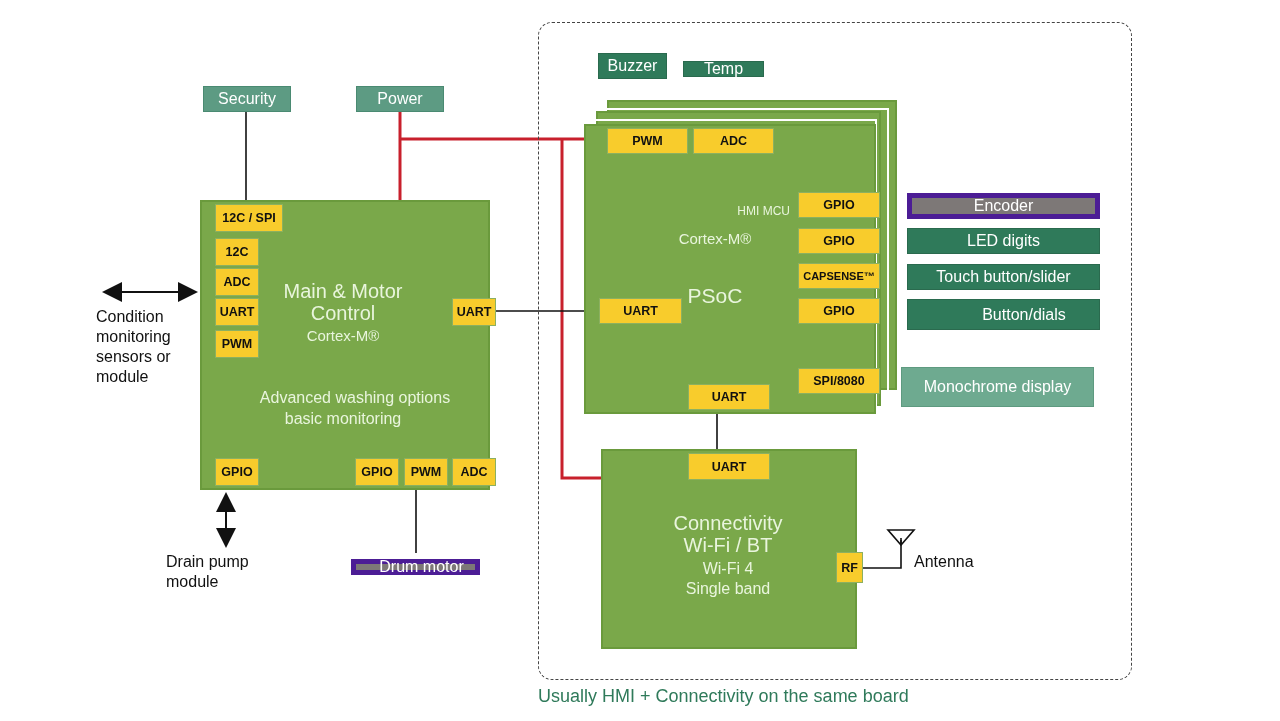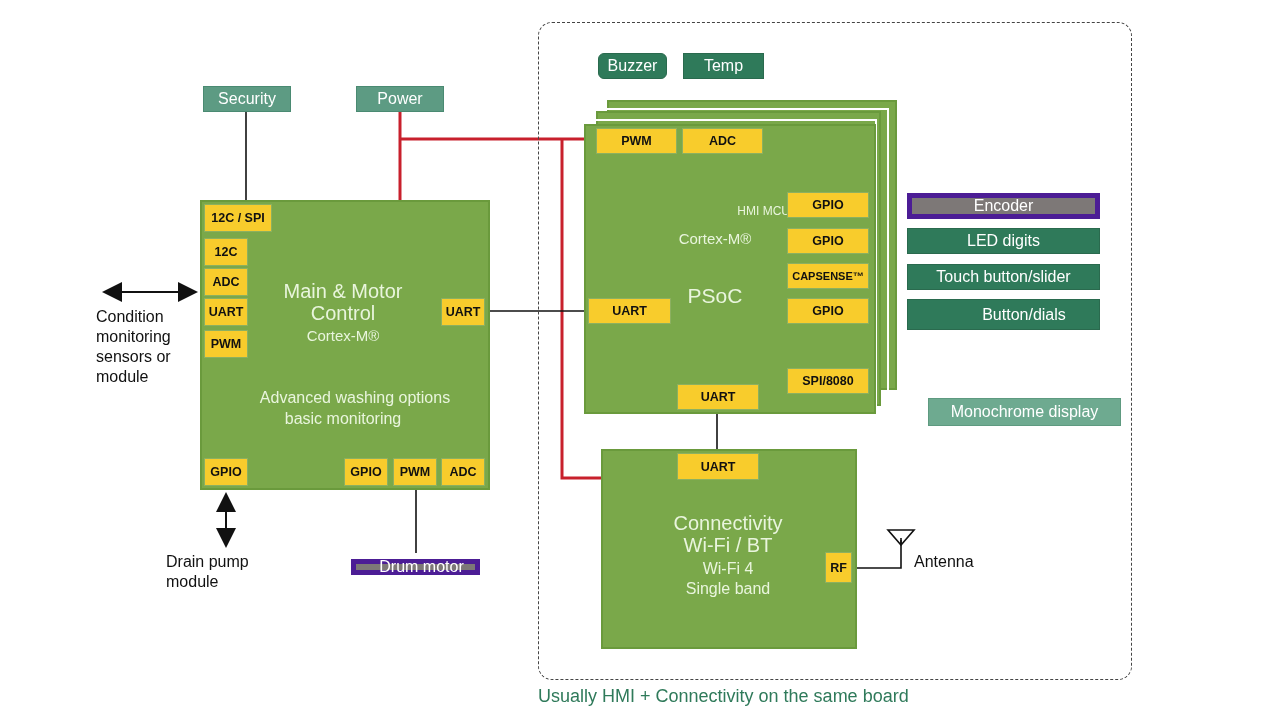--- a/index.html
+++ b/index.html
@@ -2,21 +2,21 @@
 <html><head>
 <meta charset="utf-8">
 <style>
   html, body { margin:0; padding:0; background:#ffffff; }
   body { width:1280px; height:721px; position:relative; overflow:hidden;
          font-family:"Liberation Sans", "DejaVu Sans", sans-serif; }
   .abs { position:absolute; box-sizing:border-box; }
   svg.wires { position:absolute; left:0; top:0; width:1280px; height:721px; }
   .chip { background:#7aa84a; border:2px solid #6a9a3c; }
   .pin { background:#f8cc2c; border:1px solid #8cb060; color:#111; font-size:12.5px;
-         display:flex; align-items:center; justify-content:center; font-weight:bold; }
+         display:flex; align-items:center; justify-content:center; font-weight:bold;margin-left:11px; }
   .tag { color:#fff; font-size:16px; display:flex; align-items:center; justify-content:center; }
   .tag-dark { background:#2f7a5a; border:1px solid #2a6a4e; }
   .tag-mid { background:#5d9b83; border:1px solid #4a8a72; }
   .tag-light { background:#6eaa90; border:1px solid #5e9a80; }
   .tag-gray { background:#7d7877; border:5px solid #4c1d95; }
   .chip-title { color:#e9f5dd; text-align:center; }
   .label { color:#111; text-align:left; font-size:16px; line-height:20px; }
   .dash { border:1.5px dashed #444; border-radius:14px; }
 </style>
 </head>
@@ -77,22 +77,22 @@
   <div>module</div>
 </div>
 
 <div class="abs label" style="left:166px;top:552px;width:120px;">
   <div>Drain pump</div>
   <div>module</div>
 </div>
 
 <div class="abs tag tag-gray" style="left:351px;top:559px;width:129px;height:16px;padding-left:12px;">Drum motor</div>
 
-<div class="abs tag tag-dark" style="left:598px;top:53px;width:69px;height:26px;border-radius:6px;">Buzzer</div>
-<div class="abs tag tag-dark" style="left:683px;top:53px;width:81px;height:26px;">Temp</div>
+<div class="abs tag tag-dark" style="left:598px;top:53px;width:69px;height:26px;">Buzzer</div>
+<div class="abs tag tag-dark" style="left:683px;top:61px;width:81px;height:16px;">Temp</div>
 
 <div class="abs chip" style="left:607px;top:100px;width:290px;height:290px;border-color:#6a9a3c;box-shadow:inset 0 0 0 0 #fff;"></div>
 <div class="abs" style="left:605px;top:108px;width:284px;height:290px;border-right:2px solid #fff;border-top:2px solid #fff;"></div>
 <div class="abs chip" style="left:596px;top:111px;width:285px;height:295px;"></div>
 <div class="abs" style="left:594px;top:119px;width:283px;height:290px;border-right:2px solid #fff;border-top:2px solid #fff;"></div>
 <div class="abs chip" style="left:584px;top:124px;width:292px;height:290px;"></div>
 
 <div class="abs chip-title" style="left:640px;top:204px;width:150px;font-size:12px;text-align:right;">HMI MCU</div>
 <div class="abs chip-title" style="left:640px;top:230px;width:150px;font-size:15px;">Cortex-M®</div>
 <div class="abs chip-title" style="left:640px;top:284px;width:150px;font-size:21px;">PSoC</div>
@@ -104,21 +104,21 @@
 <div class="abs pin" style="left:787px;top:263px;width:82px;height:26px;font-size:11px;">CAPSENSE™</div>
 <div class="abs pin" style="left:787px;top:298px;width:82px;height:26px;">GPIO</div>
 <div class="abs pin" style="left:787px;top:368px;width:82px;height:26px;">SPI/8080</div>
 <div class="abs pin" style="left:588px;top:298px;width:83px;height:26px;">UART</div>
 <div class="abs pin" style="left:677px;top:384px;width:82px;height:26px;">UART</div>
 
 <div class="abs tag tag-gray" style="left:907px;top:193px;width:193px;height:26px;">Encoder</div>
 <div class="abs tag tag-dark" style="left:907px;top:228px;width:193px;height:26px;">LED digits</div>
 <div class="abs tag tag-dark" style="left:907px;top:264px;width:193px;height:26px;">Touch button/slider</div>
 <div class="abs tag tag-dark" style="left:907px;top:299px;width:193px;height:31px;padding-left:41px;">Button/dials</div>
-<div class="abs tag tag-light" style="left:928px;top:367px;width:193px;height:28px;margin-top:31px;">Monochrome display</div>
+<div class="abs tag tag-light" style="left:901px;top:367px;width:193px;height:40px;">Monochrome display</div>
 
 <div class="abs chip" style="left:601px;top:449px;width:256px;height:200px;"></div>
 <div class="abs pin" style="left:677px;top:453px;width:82px;height:27px;">UART</div>
 <div class="abs pin" style="left:825px;top:552px;width:27px;height:31px;">RF</div>
 <div class="abs chip-title" style="left:640px;top:512px;width:176px;font-size:20px;">Connectivity</div>
 <div class="abs chip-title" style="left:640px;top:534px;width:176px;font-size:20px;">Wi-Fi / BT</div>
 <div class="abs chip-title" style="left:640px;top:560px;width:176px;font-size:16px;">Wi-Fi 4</div>
 <div class="abs chip-title" style="left:640px;top:580px;width:176px;font-size:16px;">Single band</div>
 
 <div class="abs label" style="left:914px;top:552px;width:74px;text-align:left;">Antenna</div>

